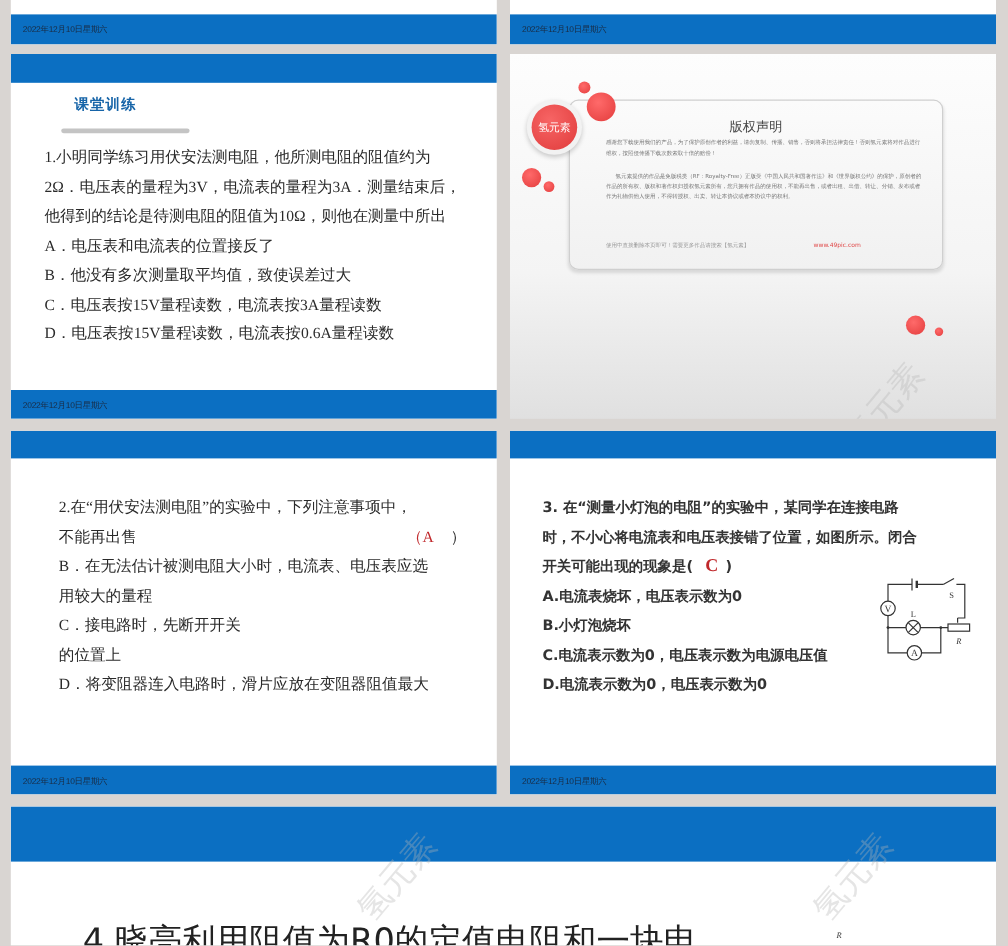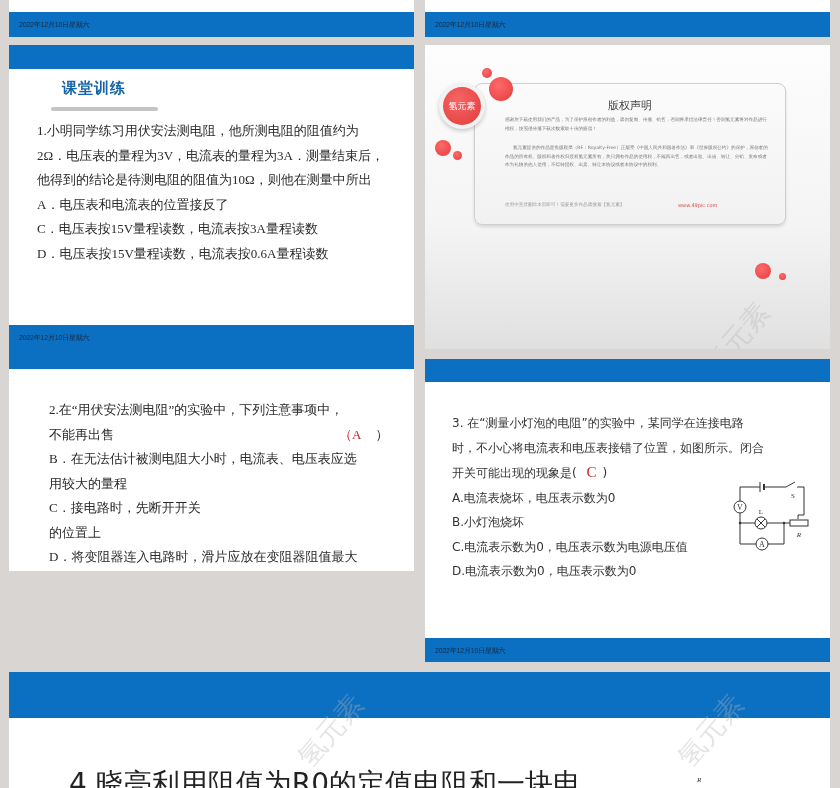--- a/index.html
+++ b/index.html
@@ -8,39 +8,39 @@
 
   .slide { position: absolute; background: #ffffff; overflow: hidden; }
   .bar { position: absolute; left: 0; right: 0; background: #0b6fc2; }
   .date { position: absolute; left: 10px; font-size: 7px; color: #1a2a40; font-family: "Liberation Sans", sans-serif; letter-spacing: -0.2px; }
 
   .q-text { position: absolute; font-family: "Liberation Serif", "DejaVu Serif", serif; color: #2a2a2a; font-size: 13px; line-height: 24.5px; }
   .q-text .line { white-space: nowrap; position: relative; }
   .ans { color: #c0282b; }
   .paren { position: absolute; }
 
-  .title-badge { position: absolute; left: 62px; top: 80px; font-size: 15px; font-weight: bold; color: #1664a8; letter-spacing: 1px; }
+  .title-badge { position: absolute; left: 62px; top: 80px; font-size: 12px; font-weight: bold; color: #1664a8; letter-spacing: 1px; }
   .title-underline { position: absolute; left: 51px; top: 108px; width: 107px; height: 4px; border-radius: 2px; background: #c4c4c4; }
 
   .wm { position: absolute; color: rgba(180,180,180,0.35); font-size: 28px; transform: rotate(-50deg); pointer-events: none; white-space: nowrap; }
 
   
   .copyright-slide { background: linear-gradient(#fdfdfd 0%, #f4f4f4 60%, #e0e0e0 100%); }
   .cr-card { position: absolute; left: 49px; top: 38px; width: 312px; height: 142px; border: 1px solid #cfcfcf; border-radius: 8px; background: linear-gradient(#fbfbfb, #f1f1f1); box-shadow: 0 2px 3px rgba(0,0,0,0.12); }
   .cr-title { position: absolute; left: 0; right: 0; top: 14px; text-align: center; font-size: 11px; color: #444; }
   .cr-para { position: absolute; left: 30px; right: 14px; font-size: 4.6px; color: #777; line-height: 8.5px; }
   .cr-foot { position: absolute; left: 30px; top: 118px; font-size: 4.6px; color: #999; }
   .cr-url { position: absolute; left: 203px; top: 118px; font-size: 5px; color: #e04848; }
   .dot { position: absolute; border-radius: 50%; background: radial-gradient(circle at 40% 35%, #ff6a6a, #e33c3c); }
   .logo-ring { position: absolute; left: 14px; top: 42px; width: 46px; height: 46px; border-radius: 50%; background: #f2f2f2; box-shadow: 0 2px 4px rgba(0,0,0,0.2); }
   .logo-inner { position: absolute; left: 4px; top: 4px; width: 38px; height: 38px; border-radius: 50%; background: radial-gradient(circle at 40% 35%, #f76565, #e03b3b); color: #fff; font-size: 9px; display: flex; align-items: center; justify-content: center; }
 
   
   .q3-text { position: absolute; font-family: "DejaVu Sans", sans-serif; color: #333; font-size: 12px; line-height: 24.5px; }
-  .q3-text .line { white-space: nowrap; }
+  .q3-text .line { white-space: nowrap; font-weight: bold; }
 
   
   .q4-text { position: absolute; left: 60px; top: 93px; font-size: 28px; color: #222; white-space: nowrap; font-family: "DejaVu Sans", sans-serif; }
 </style>
 </head>
 <body>
 
 <div class="slide" style="left:9px; top:0; width:405px; height:37px;">
   <div class="bar" style="top:12px; height:25px;">
     <span class="date" style="top:8px;">2022年12月10日星期六</span>
@@ -56,20 +56,21 @@
 <div class="slide" style="left:9px; top:45px; width:405px; height:304px;">
   <div class="bar" style="top:0; height:24px;"></div>
   <div class="title-badge" style="left:53px; top:34px;">课堂训练</div>
   <div class="title-underline" style="left:42px; top:62px;"></div>
 
   <div class="q-text" style="left:28px; top:74px; width:370px;">
     <div class="line">1.小明同学练习用伏安法测电阻，他所测电阻的阻值约为</div>
     <div class="line">2Ω．电压表的量程为3V，电流表的量程为3A．测量结束后，</div>
     <div class="line">他得到的结论是待测电阻的阻值为10Ω，则他在测量中所出</div>
     <div class="line">A．电压表和电流表的位置接反了</div>
+    <div class="line">B．他没有多次测量取平均值，致使误差过大</div>
     <div class="line">C．电压表按15V量程读数，电流表按3A量程读数</div>
     <div class="line">D．电压表按15V量程读数，电流表按0.6A量程读数</div>
   </div>
 
   <div class="bar" style="top:280px; height:24px;">
     <span class="date" style="top:8px;">2022年12月10日星期六</span>
   </div>
 </div>
 
 <div class="slide copyright-slide" style="left:425px; top:45px; width:405px; height:304px;">
@@ -87,21 +88,21 @@
   <div class="dot" style="left:64px; top:32px; width:24px; height:24px;"></div>
   <div class="logo-ring" style="left:14px; top:38px;">
     <div class="logo-inner">氢元素</div>
   </div>
   <div class="dot" style="left:10px; top:95px; width:16px; height:16px;"></div>
   <div class="dot" style="left:28px; top:106px; width:9px; height:9px;"></div>
   <div class="dot" style="left:330px; top:218px; width:16px; height:16px;"></div>
   <div class="dot" style="left:354px; top:228px; width:7px; height:7px;"></div>
 </div>
 
-<div class="slide" style="left:9px; top:346px; width:405px; height:225px;">
+<div class="slide" style="left:9px; top:359px; width:405px; height:303px;">
   <div class="bar" style="top:0; height:23px;"></div>
   <div class="q-text" style="left:40px; top:52px; width:360px;">
     <div class="line">2.在“用伏安法测电阻”的实验中，下列注意事项中，</div>
     <div class="line" style="position:relative;">
       <span>不能再出售</span>
       <span class="paren" style="left:290px;">
         <span style="color:#c0282b;">（</span><span class="ans">A</span><span style="padding-left:14px;">）</span>
       </span>
     </div>
     <div class="line">B．在无法估计被测电阻大小时，电流表、电压表应选</div>

